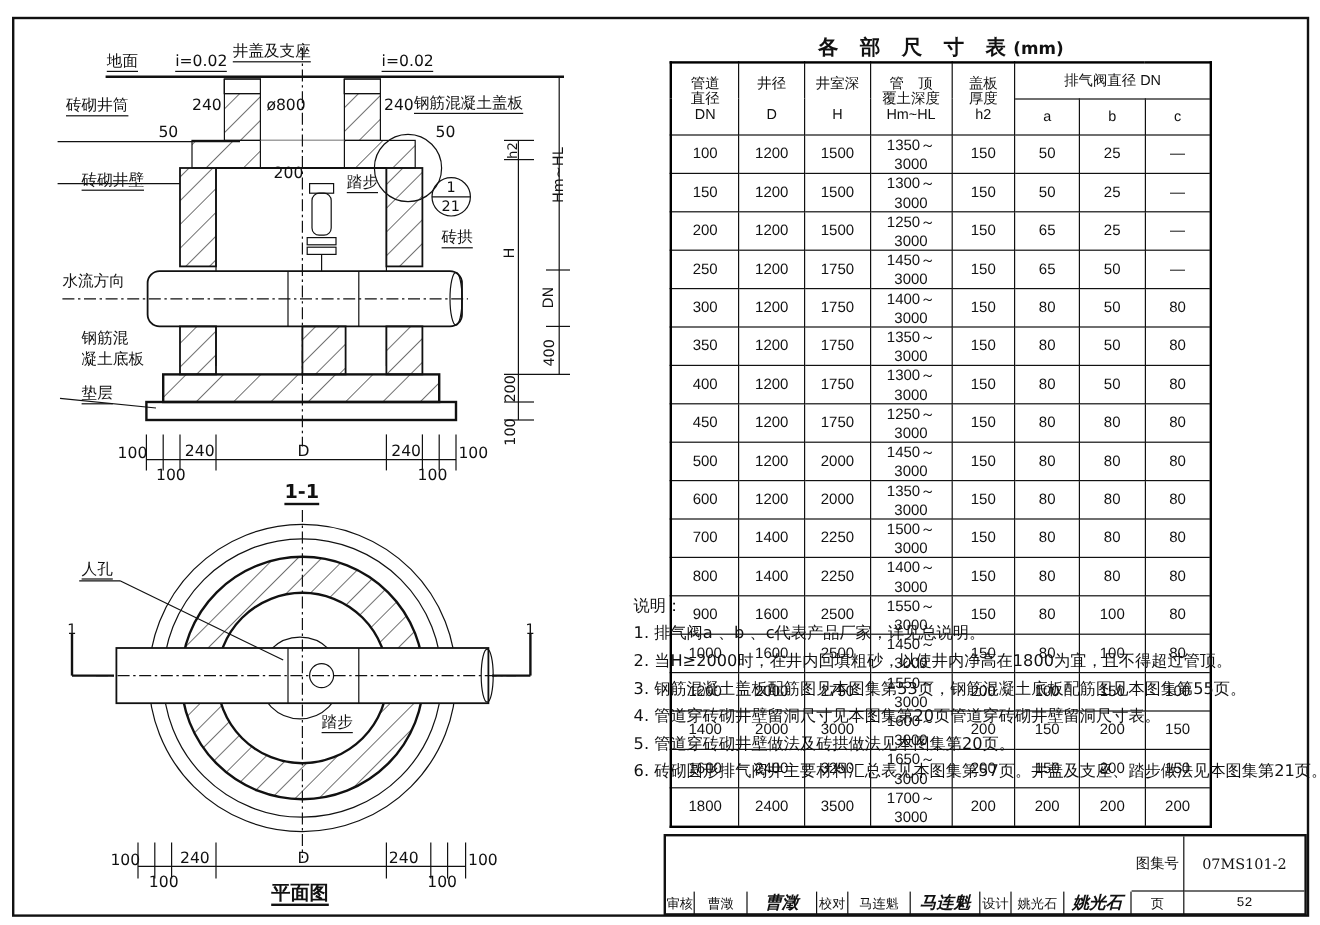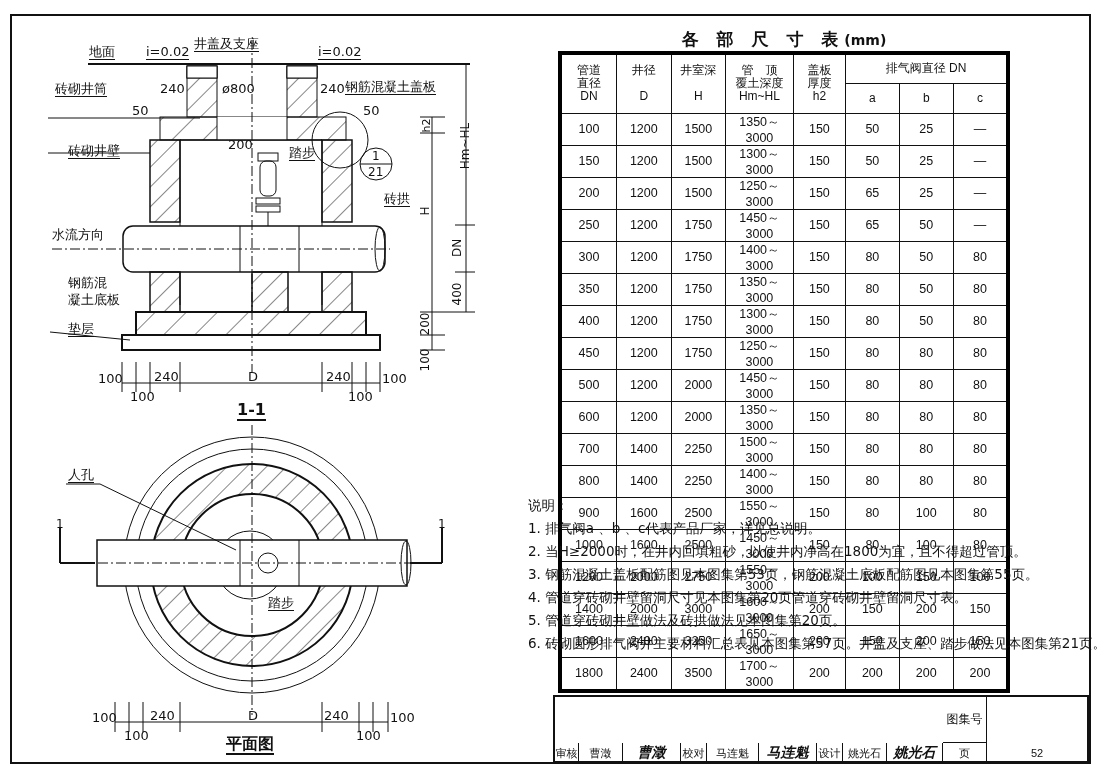--- a/index.html
+++ b/index.html
@@ -7,28 +7,28 @@
   .frame{position:absolute;left:10px;top:14px;width:1081px;height:750px;border:2px solid #111;box-sizing:border-box;}
   svg.draw{position:absolute;left:0;top:0;}
   .lbl{position:absolute;font-size:13px;white-space:nowrap;line-height:1;}
   .ul{border-bottom:1px solid #111;padding-bottom:1px;}
   .tbl-title{position:absolute;left:558px;top:28px;width:452px;text-align:center;font-size:17px;font-weight:bold;letter-spacing:6px;}
   .tbl-title span.unit{letter-spacing:0;font-size:14px;}
   table.dim{position:absolute;left:558px;top:51px;width:452px;border-collapse:collapse;font-family:"Liberation Sans Narrow","Liberation Sans",sans-serif;font-size:12.5px;}
   table.dim th, table.dim td{border:1px solid #111;text-align:center;padding:0;}
   table.dim th{font-weight:normal;font-size:12px;line-height:13px;}
   table.dim td{height:17.3px;}
-  table.dim{border:4px solid #000000;}
+  table.dim{border:2px solid #000000;}
   .notes{position:absolute;left:528px;top:494px;font-size:13.5px;line-height:23px;}
   .notes div{white-space:nowrap;}
   .titleblock{position:absolute;left:553px;top:695px;width:536px;height:68px;border:2px solid #111;box-sizing:border-box;}
   .tb-main{position:absolute;left:0;top:0;width:388px;height:46px;border-right:1px solid #111;border-bottom:1px solid #111;box-sizing:border-box;font-size:22px;font-weight:bold;display:flex;align-items:center;justify-content:center;letter-spacing:3px;}
   .tb-cell{position:absolute;border-right:1px solid #111;border-bottom:1px solid #111;box-sizing:border-box;display:flex;align-items:center;justify-content:center;font-size:12px;font-family:"DejaVu Serif","Liberation Serif",serif;}
   .tb-row2{position:absolute;top:46px;left:0;height:20px;display:flex;}
-  .tb-row2 div{border-right:1px solid #111;box-sizing:border-box;font-size:11px;display:flex;align-items:center;justify-content:center;font-family:Liberation Sans, sans-serif;height:20px;}
+  .tb-row2 div{border-right:1px solid #111;box-sizing:border-box;font-size:11px;display:flex;align-items:center;justify-content:center;font-family:Liberation Mono, monospace;height:20px;}
   .sig{font-style:italic;font-weight:bold;font-size:14px !important;}
 </style>
 </head>
 <body>
 
 <div class="frame"></div>
 
 <svg class="draw" width="1100" height="771">
   <defs>
     <pattern id="hatch" width="14" height="14" patternUnits="userSpaceOnUse" patternTransform="rotate(45)">
@@ -151,21 +151,21 @@
 <div class="lbl" style="left:222px;top:82px;">ø800</div>
 <div class="lbl" style="left:320px;top:82px;">240</div>
 <div class="lbl ul" style="left:345px;top:80px;">钢筋混凝土盖板</div>
 <div class="lbl" style="left:132px;top:104px;">50</div>
 <div class="lbl" style="left:363px;top:104px;">50</div>
 <div class="lbl ul" style="left:68px;top:144px;">砖砌井壁</div>
 <div class="lbl" style="left:228px;top:138px;">200</div>
 <div class="lbl ul" style="left:289px;top:146px;">踏步</div>
 <div class="lbl" style="left:372px;top:150px;font-size:12px;">1</div>
 <div class="lbl" style="left:368px;top:166px;font-size:12px;">21</div>
-<div class="lbl ul" style="left:368px;top:192px;margin-left:16px;">砖拱</div>
+<div class="lbl ul" style="left:368px;top:192px;">砖拱</div>
 <div class="lbl" style="left:52px;top:228px;">水流方向</div>
 <div class="lbl" style="left:68px;top:276px;">钢筋混</div>
 <div class="lbl" style="left:68px;top:293px;">凝土底板</div>
 <div class="lbl ul" style="left:68px;top:322px;">垫层</div>
 
 <div class="lbl" style="left:420px;top:120px;transform:rotate(-90deg);font-size:11px;">h2</div>
 <div class="lbl" style="left:442px;top:140px;transform:rotate(-90deg);font-size:12px;">Hm~HL</div>
 <div class="lbl" style="left:420px;top:205px;transform:rotate(-90deg);font-size:12px;">H</div>
 <div class="lbl" style="left:448px;top:242px;transform:rotate(-90deg);font-size:12px;">DN</div>
 <div class="lbl" style="left:446px;top:288px;transform:rotate(-90deg);font-size:12px;">400</div>
@@ -412,20 +412,21 @@
   <div>1. 排气阀a 、b 、c代表产品厂家，详见总说明。</div>
   <div>2. 当H≥2000时，在井内回填粗砂，以使井内净高在1800为宜，且不得超过管顶。</div>
   <div>3. 钢筋混凝土盖板配筋图见本图集第53页，钢筋混凝土底板配筋图见本图集第55页。</div>
   <div>4. 管道穿砖砌井壁留洞尺寸见本图集第20页管道穿砖砌井壁留洞尺寸表。</div>
   <div>5. 管道穿砖砌井壁做法及砖拱做法见本图集第20页。</div>
   <div>6. 砖砌圆形排气阀井主要材料汇总表见本图集第57页。井盖及支座、踏步做法见本图集第21页。</div>
 </div>
 
 <div class="titleblock">
   <div class="tb-cell" style="left:388px;top:0;width:44px;height:46px;">图集号</div>
+  <div class="tb-cell" style="left:432px;top:0;width:100px;height:46px;border-right:none;">07MS101-2</div>
   <div class="tb-row2">
     <div style="width:24px">审核</div>
     <div style="width:44px">曹澂</div>
     <div class="sig" style="width:58px">曹澂</div>
     <div style="width:26px">校对</div>
     <div style="width:52px">马连魁</div>
     <div class="sig" style="width:58px">马连魁</div>
     <div style="width:26px">设计</div>
     <div style="width:44px">姚光石</div>
     <div class="sig" style="width:56px">姚光石</div>

